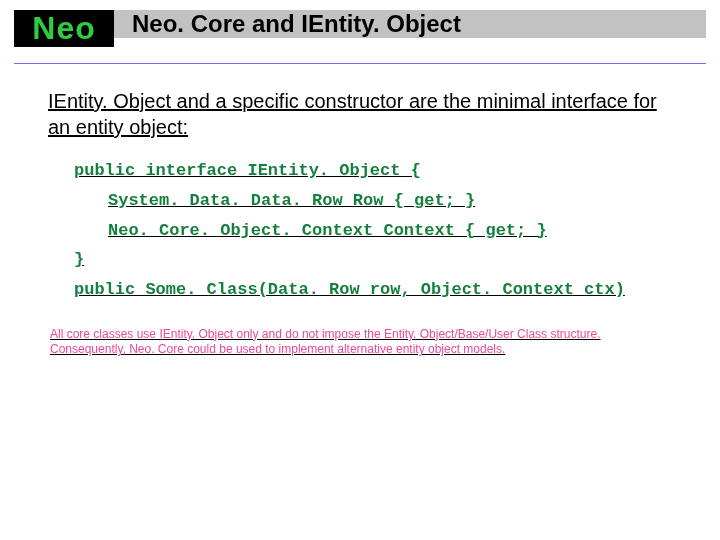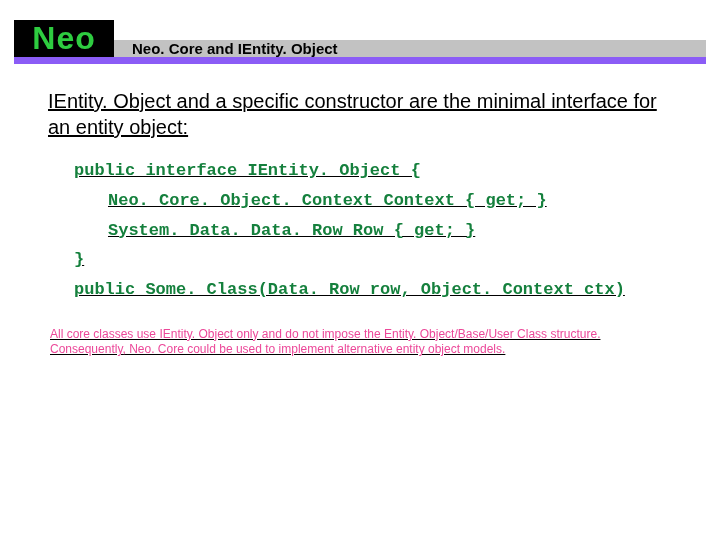--- a/index.html
+++ b/index.html
@@ -5,44 +5,44 @@
   * { margin: 0; padding: 0; box-sizing: border-box; }
   body {
     width: 720px;
     height: 540px;
     background: #fff;
     font-family: Verdana, Geneva, sans-serif;
     position: relative;
   }
   .header {
     display: flex;
-    align-items: flex-end;
+    align-items: flex-start;
     height: 54px;
     margin: 10px 14px 0 14px;
-    border-bottom: 7px solid #8b5cf6;
+    border-bottom: 1px solid #8b5cf6;
   }
   .logo-box {
     background: #000;
     color: #2ecc40;
     font-weight: bold;
     font-size: 32px;
     width: 100px;
     display: flex;
     align-items: center;
     justify-content: center;
     letter-spacing: 1px;
   }
   .title-box {
     flex: 1;
     background: #c2c2c2;
     display: flex;
     align-items: center;
     padding-left: 18px;
     font-weight: bold;
-    font-size: 15px;
+    font-size: 24px;
     color: #000;
   }
   .content {
     padding: 24px 48px 0 48px;
     text-decoration: underline;
   }
   .intro {
     font-size: 20px;
     line-height: 1.3;
     margin-bottom: 16px;
@@ -73,20 +73,20 @@
 <div class="header">
   <div class="logo-box">Neo</div>
   <div class="title-box">Neo. Core and IEntity. Object</div>
 </div>
 
 <div class="content">
   <p class="intro">IEntity. Object and a specific constructor are the minimal interface for an entity object:</p>
 
   <div class="code-block">
     <div>public interface IEntity. Object {</div>
+    <div class="code-indent">System. Data. Data. Row Row { get; }</div>
     <div class="code-indent">Neo. Core. Object. Context Context { get; }</div>
-    <div class="code-indent">System. Data. Data. Row Row { get; }</div>
     <div>}</div>
     <div>public Some. Class(Data. Row row, Object. Context ctx)</div>
   </div>
 
   <p class="footer-text">All core classes use IEntity. Object only and do not impose the Entity. Object/Base/User Class structure. Consequently, Neo. Core could be used to implement alternative entity object models.</p>
 </div>
 
 </body></html>

